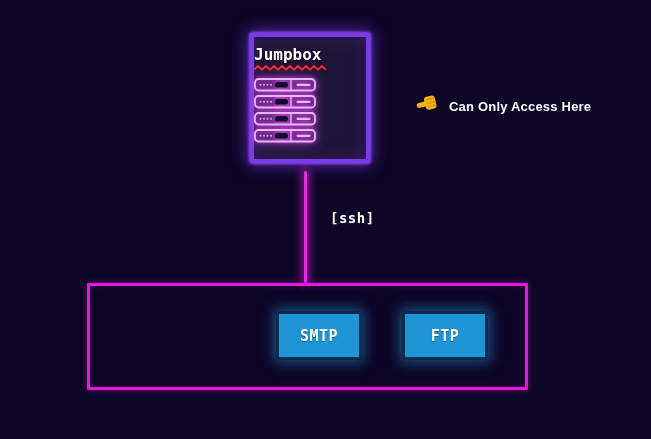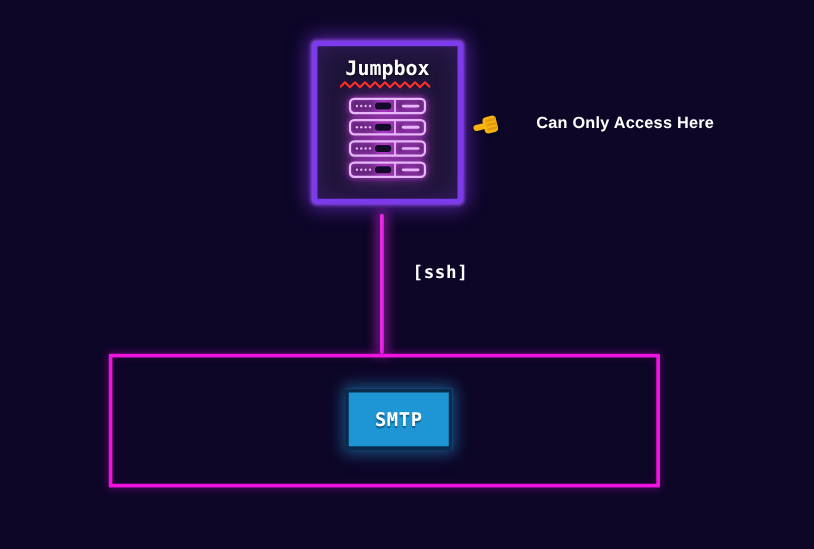--- a/index.html
+++ b/index.html
@@ -7,36 +7,36 @@
     position:relative;width:651px;height:439px;background:#0d0627;overflow:hidden;
     font-family:"DejaVu Sans Mono",monospace;
   }
 
   
   .jumpbox{
     position:absolute;left:250px;top:33px;width:120px;height:130px;box-sizing:border-box;
     border:4px solid #7c3aed;border-radius:3px;background:#1e1438;
     box-shadow:0 0 16px 3px rgba(140,60,255,.55),0 0 3px 1px rgba(165,95,255,.9),
                inset 0 0 18px rgba(120,50,220,.25);
-    display:flex;flex-direction:column;align-items:center;
+    display:flex;flex-direction:column;
   }
   .jumpbox-title{
     margin-top:10px;font-weight:bold;font-size:16px;color:#fff;line-height:1;
     text-shadow:0 1px 2px rgba(0,0,0,.8);
   }
   .squiggle{margin-top:2px;display:block;}
   .server-icon{
     margin-top:6px;display:block;
     filter:drop-shadow(0 0 2px #d946ef) drop-shadow(0 0 6px rgba(217,70,239,.65));
   }
 
   
   .annotation{
-    position:absolute;left:378px;top:90px;height:24px;
-    display:flex;align-items:flex-start;gap:28px;
+    position:absolute;left:416px;top:90px;height:24px;
+    display:flex;align-items:flex-end;gap:10px;
   }
   .hand-icon{display:block;filter:drop-shadow(0 1px 1px rgba(0,0,0,.5));}
   .annotation-text{
     font-family:"Liberation Sans",sans-serif;font-weight:700;font-size:13px;
     color:#fff;letter-spacing:.2px;white-space:nowrap;
   }
 
   
   .link-line{
     position:absolute;left:304px;top:171px;width:3px;height:112px;
@@ -135,14 +135,17 @@
     <span class="annotation-text">Can Only Access Here</span>
   </div>
 
   <div class="link-line"></div>
   <div class="link-label">[ssh]</div>
 
   <div class="restricted-box"></div>
   <div class="service service-smtp">
     <span>SMTP</span>
   </div>
+  <div class="service service-ftp">
+    <span>FTP</span>
+  </div>
 
 </div>
 
 </body></html>

